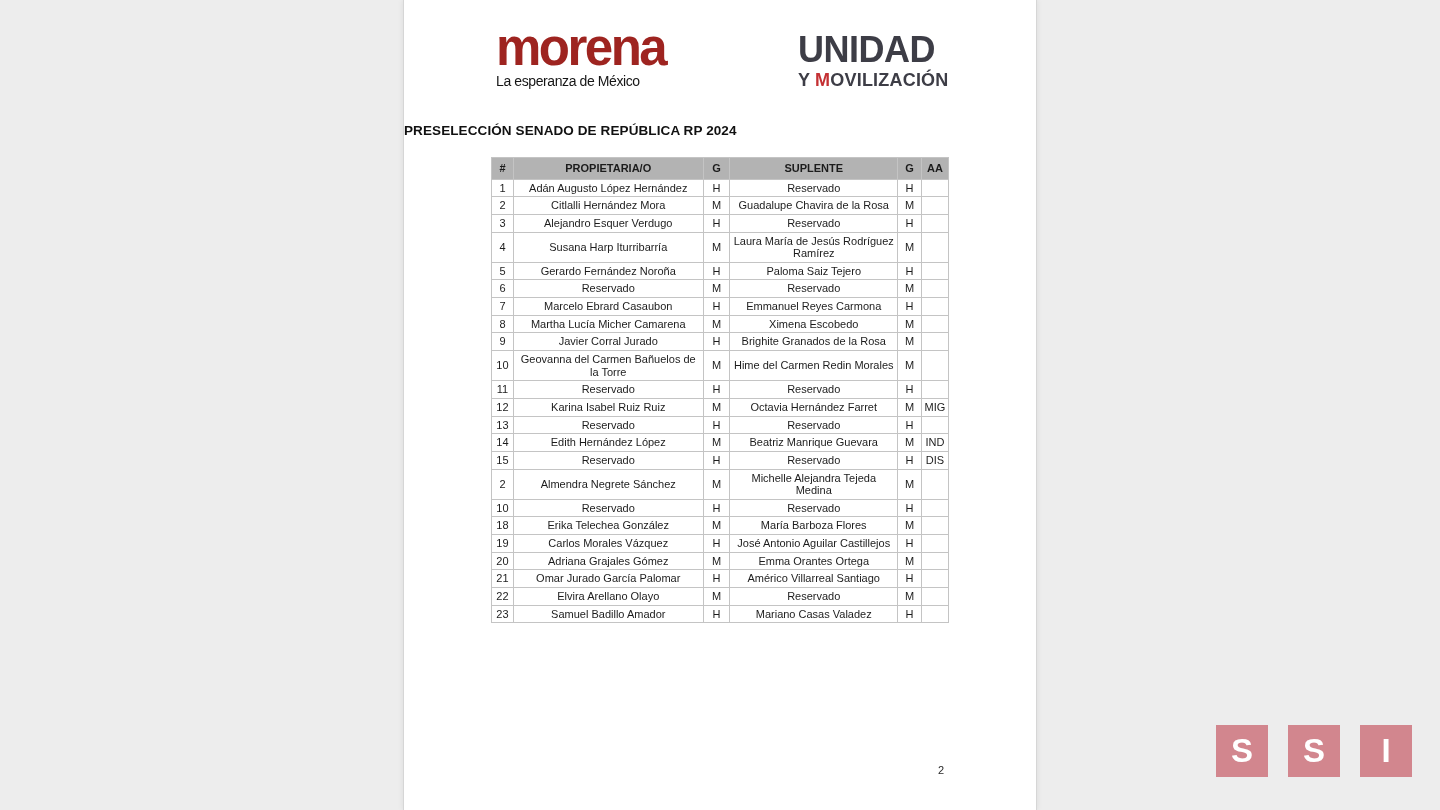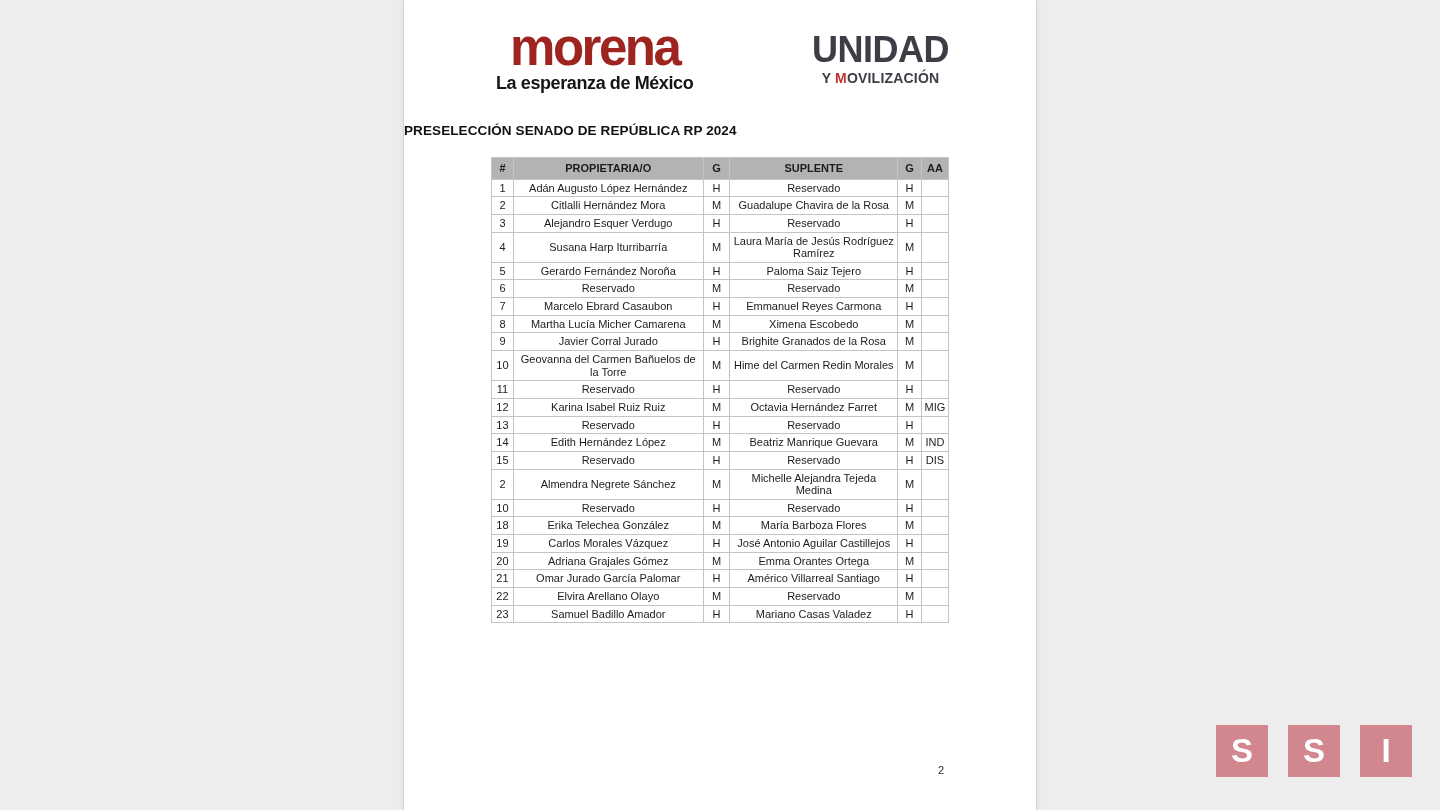--- a/index.html
+++ b/index.html
@@ -25,31 +25,31 @@
   .logo-row { position: absolute; top: 26px; left: 0; width: 100%; height: 72px; }
 
   .morena-logo { position: absolute; left: 92px; top: 0; }
   .morena-wordmark {
     font-size: 51px; font-weight: 800; letter-spacing: -2.5px;
     color: var(--morena-red, #9e2420);
     line-height: 0.88;
     text-align: center;
   }
   .morena-tagline {
-    font-size: 18px; font-weight: 700; letter-spacing: -0.4px;
+    font-size: 14px; font-weight: 400; letter-spacing: -0.4px;
     color: #151515; margin-top: 2px;
   }
 
-  .unidad-logo { position: absolute; left: 408px; top: 9px; text-align: center; }
+  .unidad-logo { position: absolute; left: 394px; top: 9px; }
   .unidad-line1 {
     font-size: 36px; font-weight: 800; letter-spacing: -0.5px;
     color: var(--unidad-gray, #3d3d46); line-height: 0.85;
   }
   .unidad-line2 {
-    font-size: 14px; font-weight: 800; letter-spacing: 0.2px;
+    font-size: 18px; font-weight: 800; letter-spacing: 0.2px;
     color: var(--unidad-gray, #3d3d46); margin-top: 4px;
   }
   .unidad-line2 .accent { color: var(--accent-red, #c43033); }
 
   
   .doc-title {
     position: absolute; top: 123px; left: 0; width: 100%;
     text-align: left;
     font-size: 13.5px; font-weight: 700; color: #111;
     letter-spacing: 0.1px;

